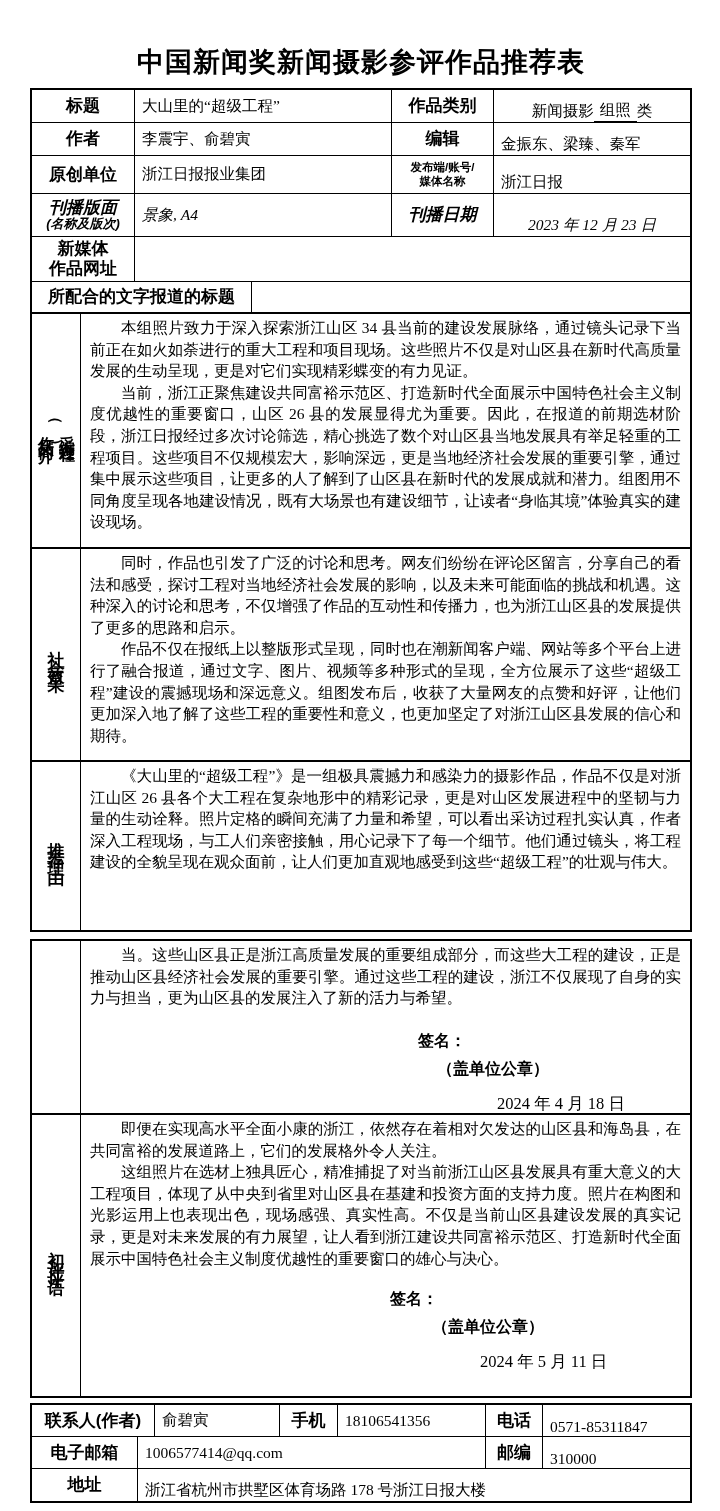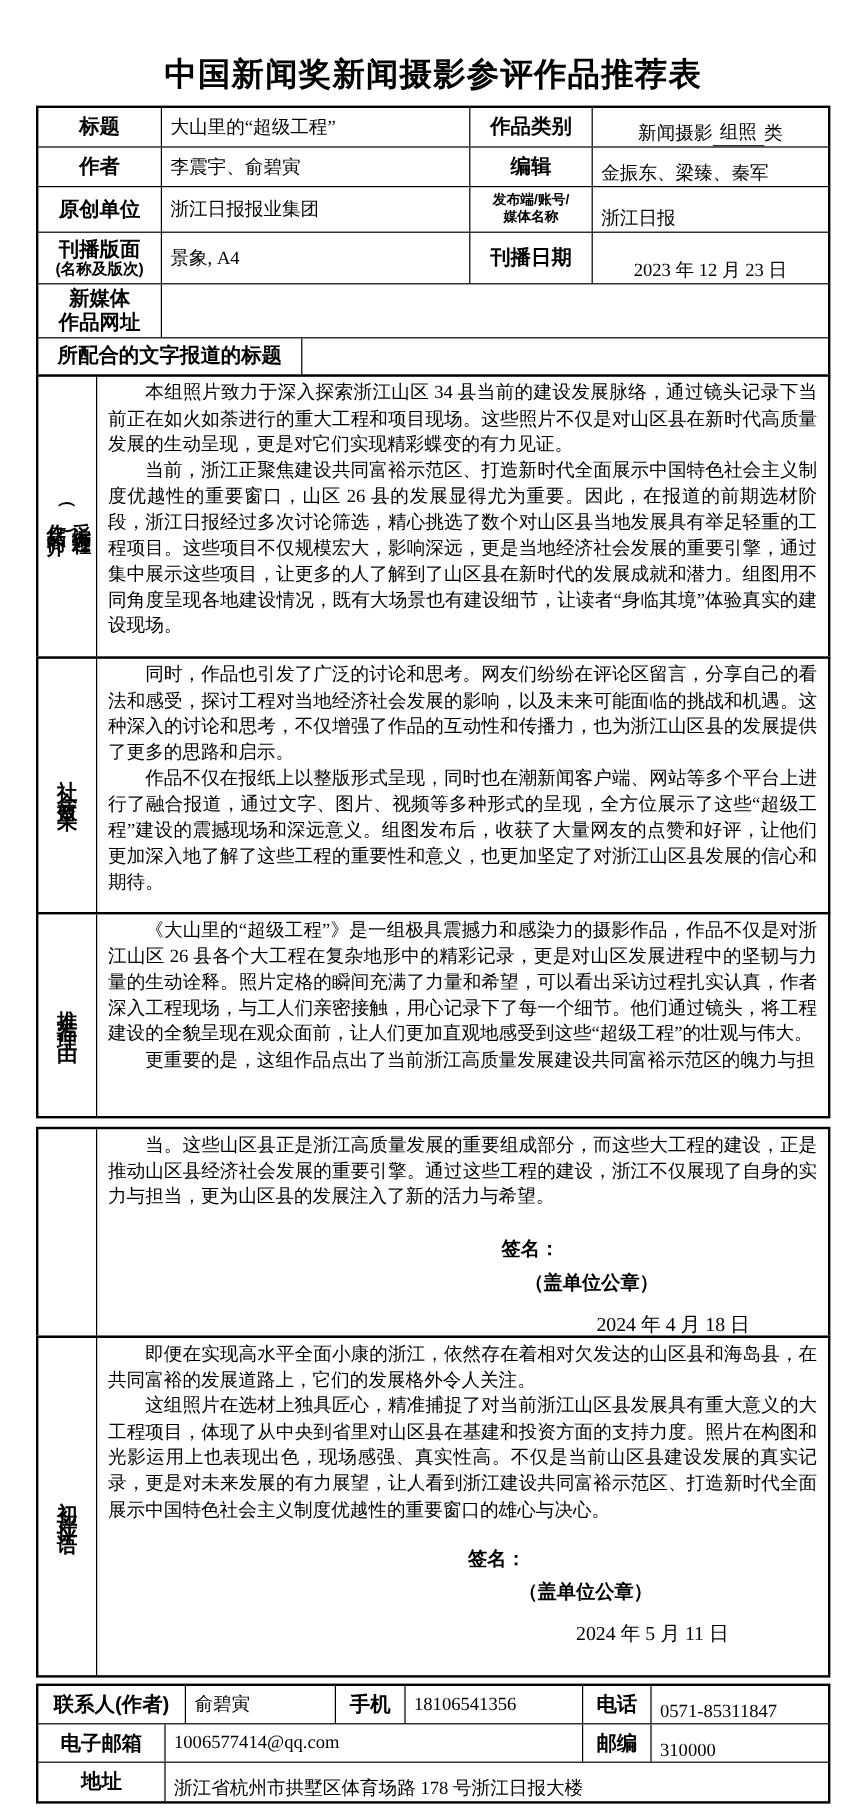--- a/index.html
+++ b/index.html
@@ -52,21 +52,21 @@
   .paren { font-family: "Liberation Sans", sans-serif; font-weight:bold; font-size:15px;
     transform: rotate(90deg); height: 13px; line-height: 13px; display:block; }
   .content { flex: 1 1 auto; padding: 3px 9px 0 9px; }
   .para {
     font-size: 15.5px; line-height: 21.6px; text-indent: 2em;
     text-align: justify; text-justify: inter-ideograph;
   }
   .sig-name { font-weight: bold; font-size: 16px; }
   .sig-seal { font-weight: bold; font-size: 16px; }
   .sig-date { font-size: 16.5px; } .h33 { height: 33px; } .h38 { height: 38px; }
-  .h43 { height: 43px; } .h45 { height: 45px; } .h30 { height: 30px; }
+  .h43 { height: 43px; font-style: italic; } .h45 { height: 45px; } .h30 { height: 30px; }
   .intro-h   { height: 237px; }
   .social-h  { height: 215px; }
   .recom-h   { height: 172px; }
   .cont-h    { height: 176px; }
   .review-h  { height: 285px; }
   .c-h { height: 32px; }
 </style>
 </head>
 <body>
 
@@ -146,21 +146,20 @@
         <div class="para">作品不仅在报纸上以整版形式呈现，同时也在潮新闻客户端、网站等多个平台上进行了融合报道，通过文字、图片、视频等多种形式的呈现，全方位展示了这些“超级工程”建设的震撼现场和深远意义。组图发布后，收获了大量网友的点赞和好评，让他们更加深入地了解了这些工程的重要性和意义，也更加坚定了对浙江山区县发展的信心和期待。</div>
       </div>
   </div>
 
   <div class="tbl sec recom-h">
     <div class="vcell">
       <span class="vtext">推荐理由</span>
     </div>
     <div class="content">
         <div class="para">《大山里的“超级工程”》是一组极具震撼力和感染力的摄影作品，作品不仅是对浙江山区 26 县各个大工程在复杂地形中的精彩记录，更是对山区发展进程中的坚韧与力量的生动诠释。照片定格的瞬间充满了力量和希望，可以看出采访过程扎实认真，作者深入工程现场，与工人们亲密接触，用心记录下了每一个细节。他们通过镜头，将工程建设的全貌呈现在观众面前，让人们更加直观地感受到这些“超级工程”的壮观与伟大。</div>
-        <div class="para">更重要的是，这组作品点出了当前浙江高质量发展建设共同富裕示范区的魄力与担</div>
       </div>
   </div>
 
   <div class="tbl sec cont-h gap8">
     <div class="vcell"></div>
     <div class="content">
       <div style="text-indent:0">
           <div class="para para-noindent">当。这些山区县正是浙江高质量发展的重要组成部分，而这些大工程的建设，正是推动山区县经济社会发展的重要引擎。通过这些工程的建设，浙江不仅展现了自身的实力与担当，更为山区县的发展注入了新的活力与希望。</div>
         </div>
       <div class="sig-name" style="margin-left:328px; margin-top:22px">签名：</div>

